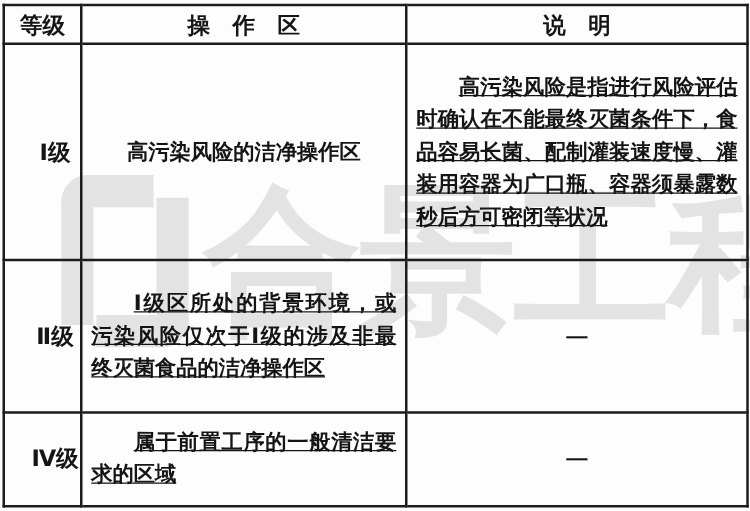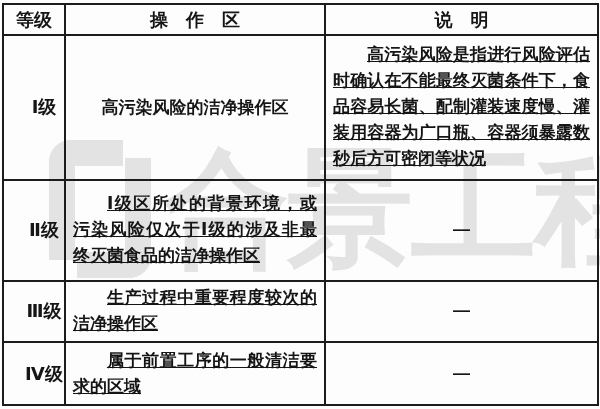--- a/index.html
+++ b/index.html
@@ -143,27 +143,20 @@
           <div class="para">高污染风险是指进行风险评估时确认在不能最终灭菌条件下，食品容易长菌、配制灌装速度慢、灌装用容器为广口瓶、容器须暴露数秒后方可密闭等状况</div>
         </td>
       </tr>
       <tr class="row-2">
         <td class="cell-grade">Ⅱ级</td>
         <td class="cell-para">
           <div class="para">Ⅰ级区所处的背景环境，或污染风险仅次于Ⅰ级的涉及非最终灭菌食品的洁净操作区</div>
         </td>
         <td class="cell-dash">—</td>
       </tr>
-      <tr class="row-3">
-        <td class="cell-grade">Ⅲ级</td>
-        <td class="cell-para">
-          <div class="para">生产过程中重要程度较次的洁净操作区</div>
-        </td>
-        <td class="cell-dash">—</td>
-      </tr>
       <tr class="row-4">
         <td class="cell-grade">Ⅳ级</td>
         <td class="cell-para">
           <div class="para">属于前置工序的一般清洁要求的区域</div>
         </td>
         <td class="cell-dash">—</td>
       </tr>
     </tbody>
   </table>
 

